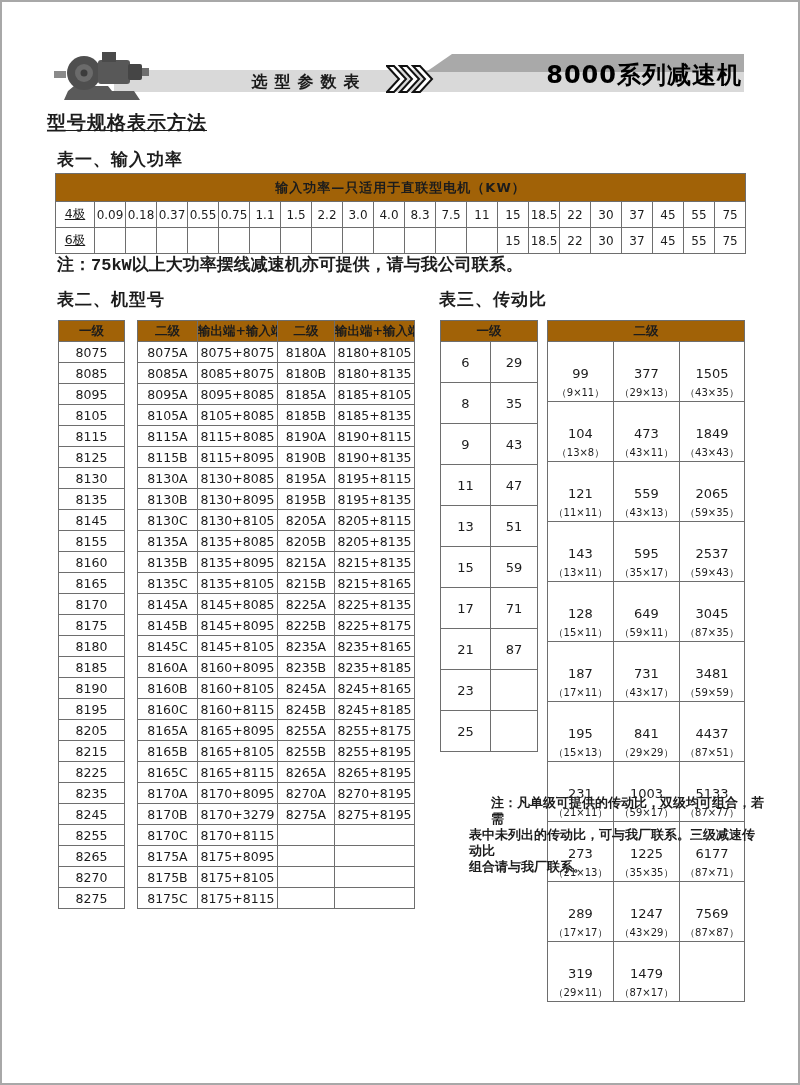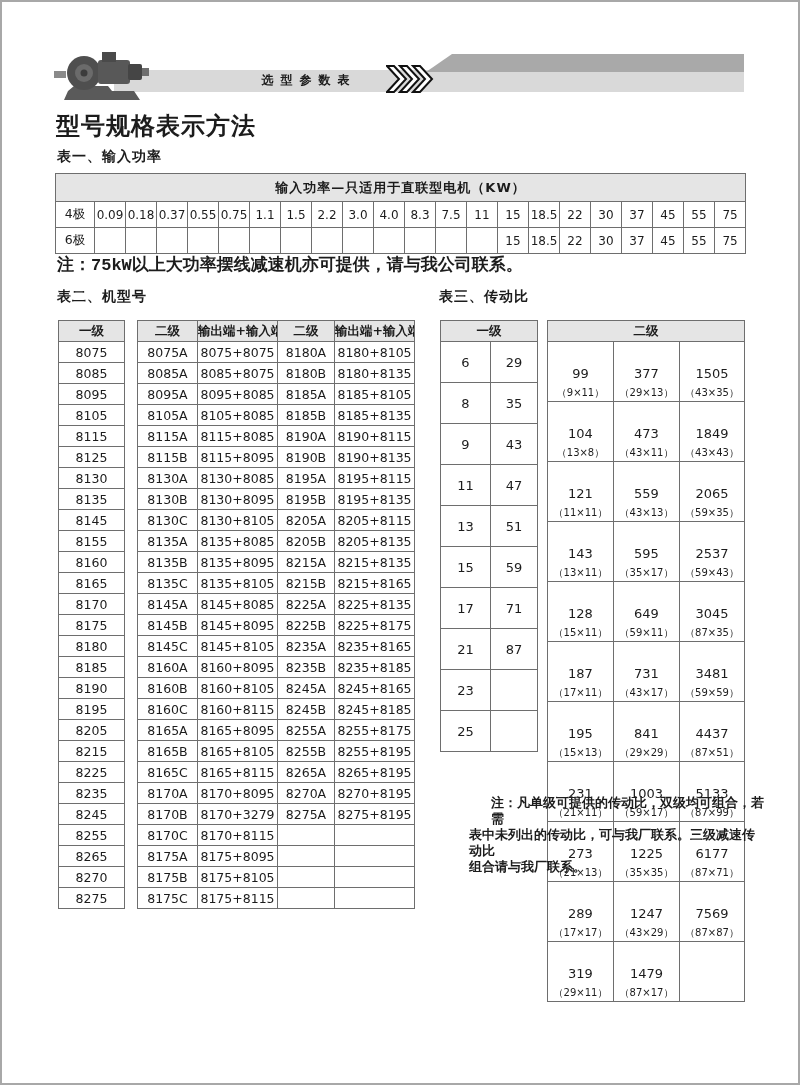--- a/index.html
+++ b/index.html
@@ -5,44 +5,44 @@
   html,body{margin:0;padding:0;background:#ffffff;}
   .page{position:relative;width:800px;height:1085px;box-sizing:border-box;
         background:#ffffff;border:2px solid #a8a8a8;overflow:hidden;
         font-family:"DejaVu Sans","Liberation Sans",sans-serif;color:#1c1c1c;}
 
   
   .band-light{position:absolute;left:112px;top:68px;width:630px;height:22px;background:#d9d9d9;}
   .band-dark{position:absolute;left:424px;top:52px;width:318px;height:18px;background:#a9a9a9;
              clip-path:polygon(26px 0,100% 0,100% 100%,0 100%);}
   .banner-title{position:absolute;left:232px;top:70px;width:150px;text-align:center;
-                font-size:12px;font-weight:bold;letter-spacing:7px;color:#1a1a1a;}
+                font-size:16px;font-weight:bold;letter-spacing:7px;color:#1a1a1a;}
   .chevrons{position:absolute;left:384px;top:62px;}
   .series-title{position:absolute;left:460px;top:57px;width:280px;text-align:right;
                 font-size:24px;font-weight:bold;letter-spacing:1px;color:#000;}
   .logo{position:absolute;left:50px;top:42px;}
 
-  .section-heading{position:absolute;left:54px;top:108px;font-size:24px;font-weight:bold;letter-spacing:1px;}
-
-  .tbl-title{position:absolute;font-size:14px;font-weight:bold;letter-spacing:1px;}
+  .section-heading{position:absolute;left:45px;top:108px;font-size:19px;font-weight:bold;letter-spacing:1px;text-decoration:underline;}
+
+  .tbl-title{position:absolute;font-size:17px;font-weight:bold;letter-spacing:1px;}
   #t1-title{left:55px;top:146px;}
   #t2-title{left:55px;top:286px;}
   #t3-title{left:437px;top:286px;}
 
   table{border-collapse:collapse;table-layout:fixed;position:absolute;}
   td,th{border:1px solid #6e6e6e;text-align:center;vertical-align:middle;
         padding:0;overflow:hidden;white-space:nowrap;}
   table{border:1px solid #444;}
-  th{background:#e5e5e5;font-weight:bold;font-size:13px;}
+  th{background:#a16207;font-weight:bold;font-size:13px;}
 
   
   #t1{left:53px;top:171px;width:690px;}
   #t1 th.main{height:27px;letter-spacing:1px;}
   #t1 td{height:25px;font-size:12px;}
-  #t1 td.rowlabel{font-size:12.5px;}
+  #t1 td.rowlabel{font-size:12.5px;text-decoration:underline;}
   .note1{position:absolute;left:55px;top:251px;font-size:17px;font-weight:bold;font-family:Liberation Mono, monospace;}
 
   
   #t2a{left:56px;top:318px;width:67px;}
   #t2b{left:135px;top:318px;width:277px;}
   #t2a th,#t2b th{height:20px;font-size:12.5px;}
   #t2a td,#t2b td{height:20px;font-size:12.5px;}
 
   
   #t3a{left:438px;top:318px;width:97px;}
@@ -78,20 +78,21 @@
   <div class="banner-title">选型参数表</div>
 
   <svg class="chevrons" width="48" height="30" viewBox="0 0 48 30">
     <g fill="#ffffff" stroke="#111111" stroke-width="2">
       <path d="M1 2 h7 l12 13 l-12 13 h-7 l12 -13 z"></path>
       <path d="M14 2 h7 l12 13 l-12 13 h-7 l12 -13 z"></path>
       <path d="M27 2 h7 l12 13 l-12 13 h-7 l12 -13 z"></path>
     </g>
   </svg>
 
+  <div class="series-title">8000系列减速机</div>
 
   <div class="section-heading">型号规格表示方法</div>
 
   <div class="tbl-title" id="t1-title">表一、输入功率</div>
   <table id="t1">
     <colgroup>
       <col style="width:39px">
       <col span="21" style="width:31px">
     </colgroup>
     <thead>
@@ -592,21 +593,21 @@
           <td>
             <div class="val">231</div>
             <div class="fac">（21×11）</div>
           </td>
           <td>
             <div class="val">1003</div>
             <div class="fac">（59×17）</div>
           </td>
           <td>
             <div class="val">5133</div>
-            <div class="fac">（87×99）</div>
+            <div class="fac">（87×77）</div>
           </td>
         </tr>
         <tr>
           <td>
             <div class="val">273</div>
             <div class="fac">（21×13）</div>
           </td>
           <td>
             <div class="val">1225</div>
             <div class="fac">（35×35）</div>

